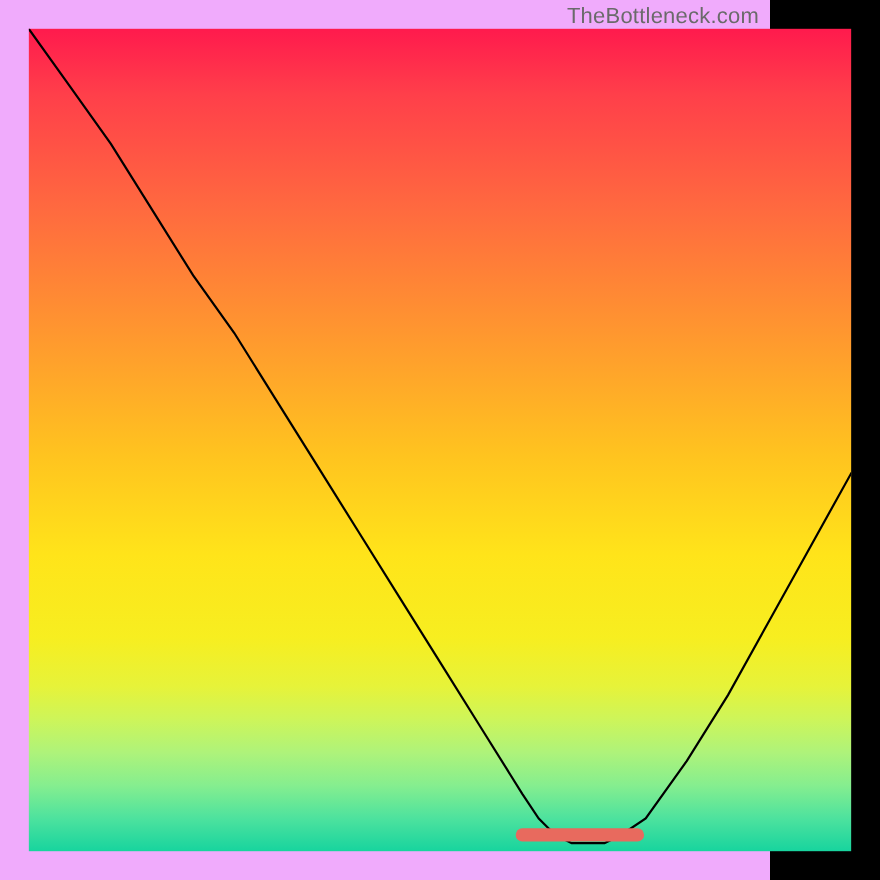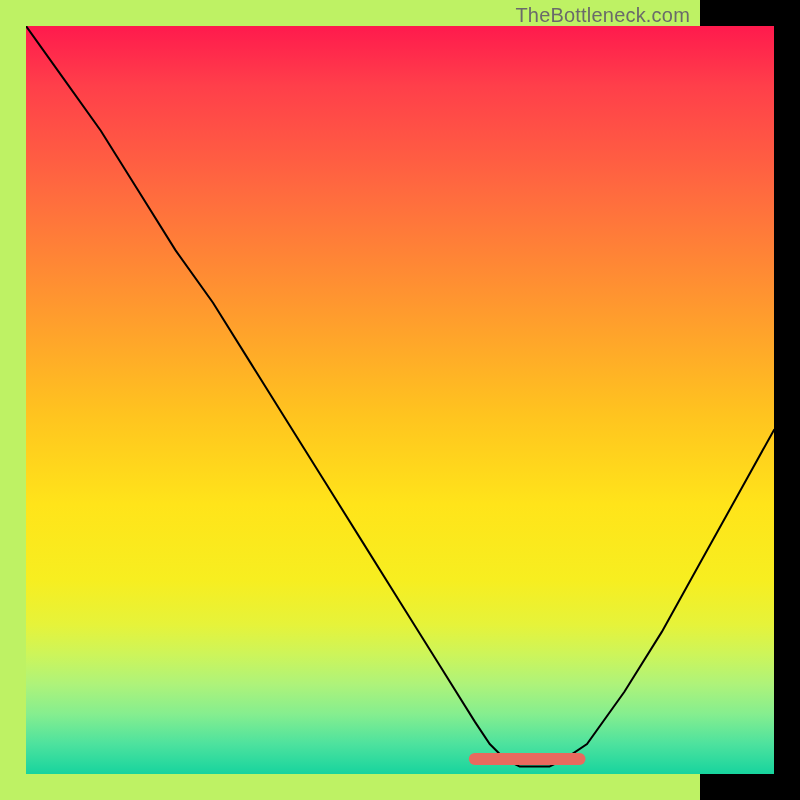--- a/index.html
+++ b/index.html
@@ -8,21 +8,21 @@
     width: 800px;
     height: 800px;
     background: #000;
     font-family: Arial, Helvetica, sans-serif;
     overflow: hidden;
   }
   .stage {
     position: relative;
     width: 700px;
     height: 800px;
-    background: #bef264;
+    background: #f0abfc;
   }
   .watermark {
     position: absolute;
     top: 4px;
     right: 10px;
     color: #6a6a6a;
     font-size: 20px;
     font-weight: 500;
     letter-spacing: 0.2px;
     z-index: 50;

